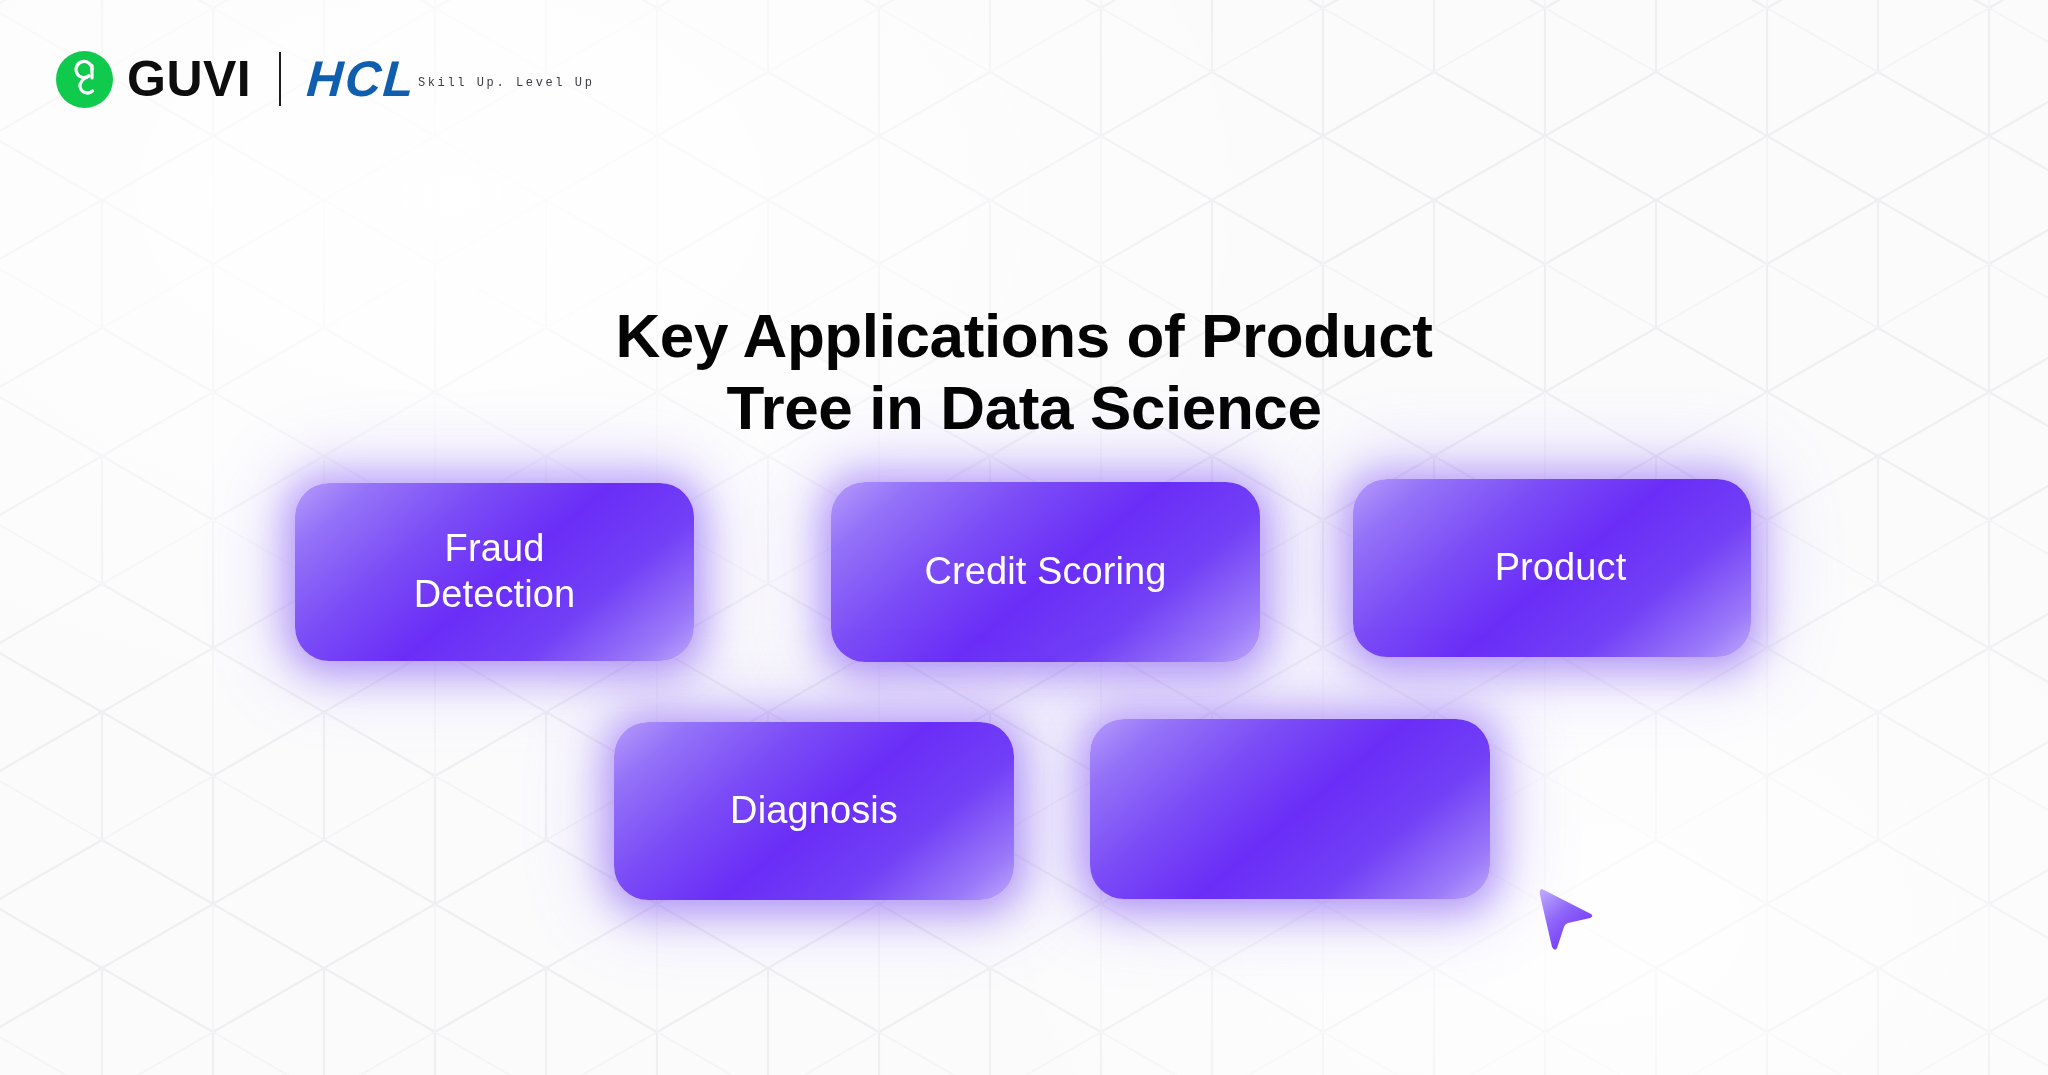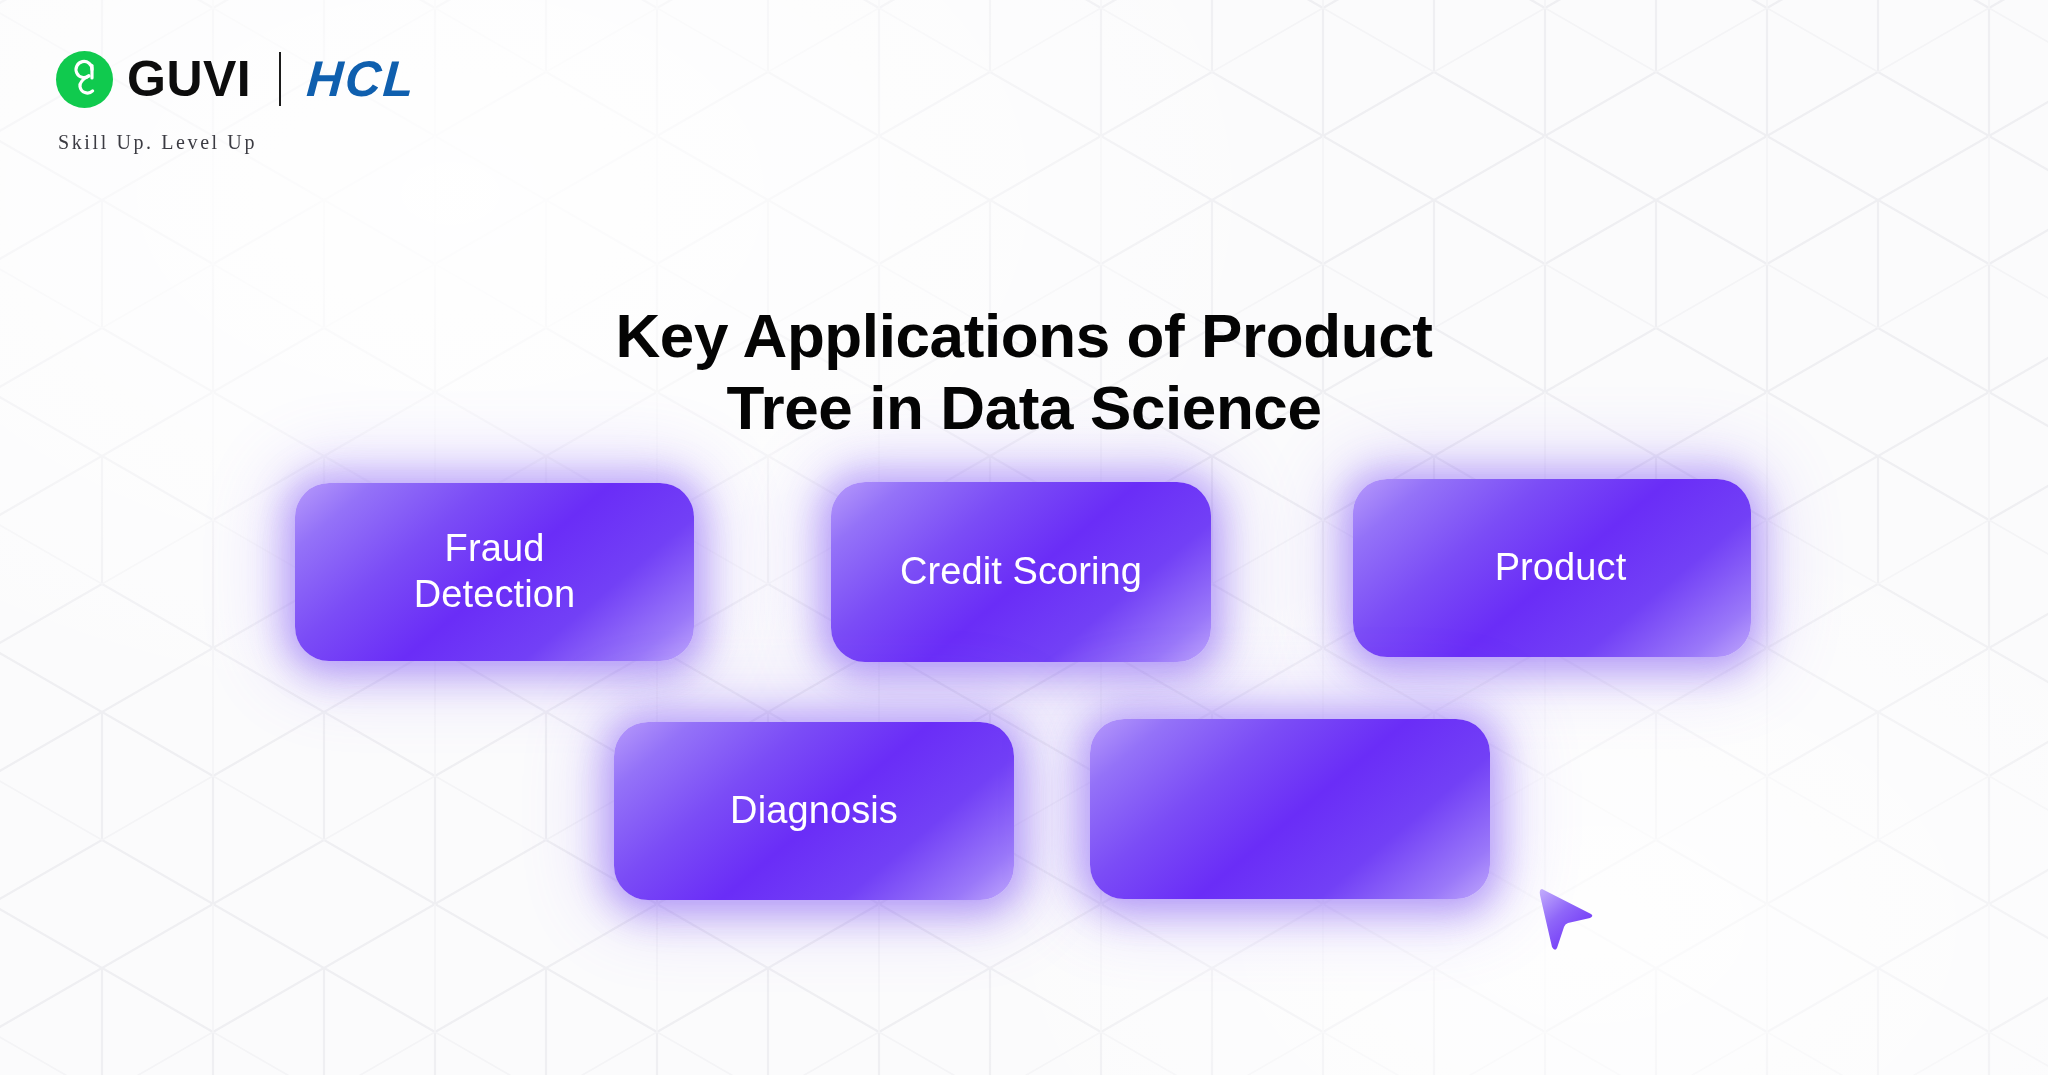--- a/index.html
+++ b/index.html
@@ -45,21 +45,21 @@
       radial-gradient(900px 600px at 78% 86%, rgba(255,255,255,0.80) 0%, rgba(255,255,255,0) 75%);
   }
 
   
   .logo-lockup {
     position: absolute;
     left: 56px;
     top: 48px;
     z-index: 5;
     display: flex;
-    flex-direction: column;
+    flex-direction: row;
     align-items: flex-start;
   }
   .logo-row {
     display: flex;
     align-items: center;
     height: 62px;
   }
   .guvi-mark {
     width: 57px;
     height: 57px;
@@ -91,27 +91,27 @@
     font-size: 50px;
     font-weight: 700;
     font-style: italic;
     color: #0f5fae;
     letter-spacing: 2px;
     line-height: 1;
     transform: skewX(-4deg);
     font-family: "Liberation Sans", sans-serif;
   }
   .tagline {
-    margin-top: 21px;
+    margin-top: 28px;
     margin-left: 2px;
-    font-size: 20px;
+    font-size: 12px;
     font-weight: 500;
     letter-spacing: 2.6px;
     color: #3b3b42;
-    font-family: Liberation Serif, serif;
+    font-family: Liberation Mono, monospace;
   }
 
   
   .slide-title {
     position: absolute;
     left: 0;
     right: 0;
     top: 258px;
     z-index: 5;
     text-align: center;
@@ -156,21 +156,21 @@
     font-weight: 500;
     letter-spacing: 0.1px;
     font-family: "Liberation Sans", sans-serif;
     box-sizing: border-box;
     padding: 10px 18px;
   }
   .app-card .clabel { display: block; }
 
   
   #card-fraud        { left: 295px;  top: 483px;  width: 399px;  height: 178px; }
-  #card-credit       { left: 831px;  top: 482px;  width: 380px;  height: 180px; }
+  #card-credit       { left: 831px;  top: 482px;  width: 429px;  height: 180px; }
   #card-product      { left: 1353px; top: 479px;  width: 398px;  height: 178px; padding-left: 35px; }
   
   #card-diagnosis    { left: 566px;  top: 722px;  width: 400px;  height: 178px; margin-left: 48px; }
   #card-inventory    { left: 1090px; top: 719px;  width: 400px;  height: 180px; }
 
   
   .cursor {
     position: absolute;
     left: 1538px;
     top: 886px;

